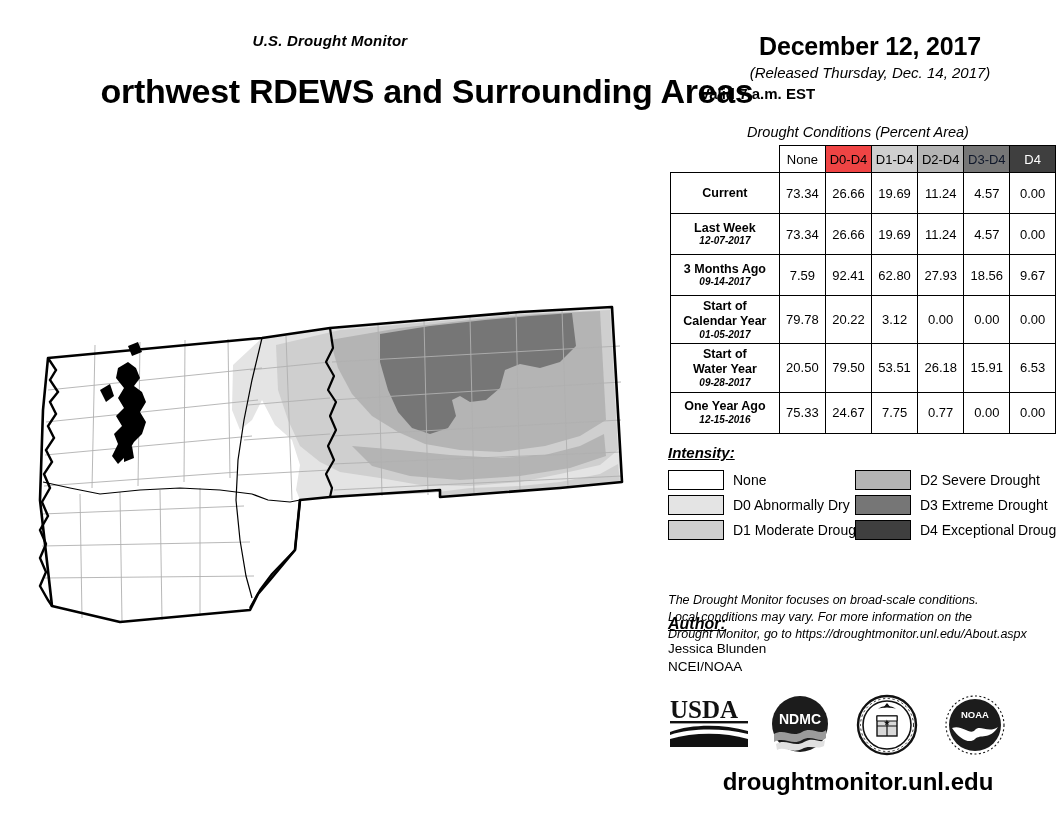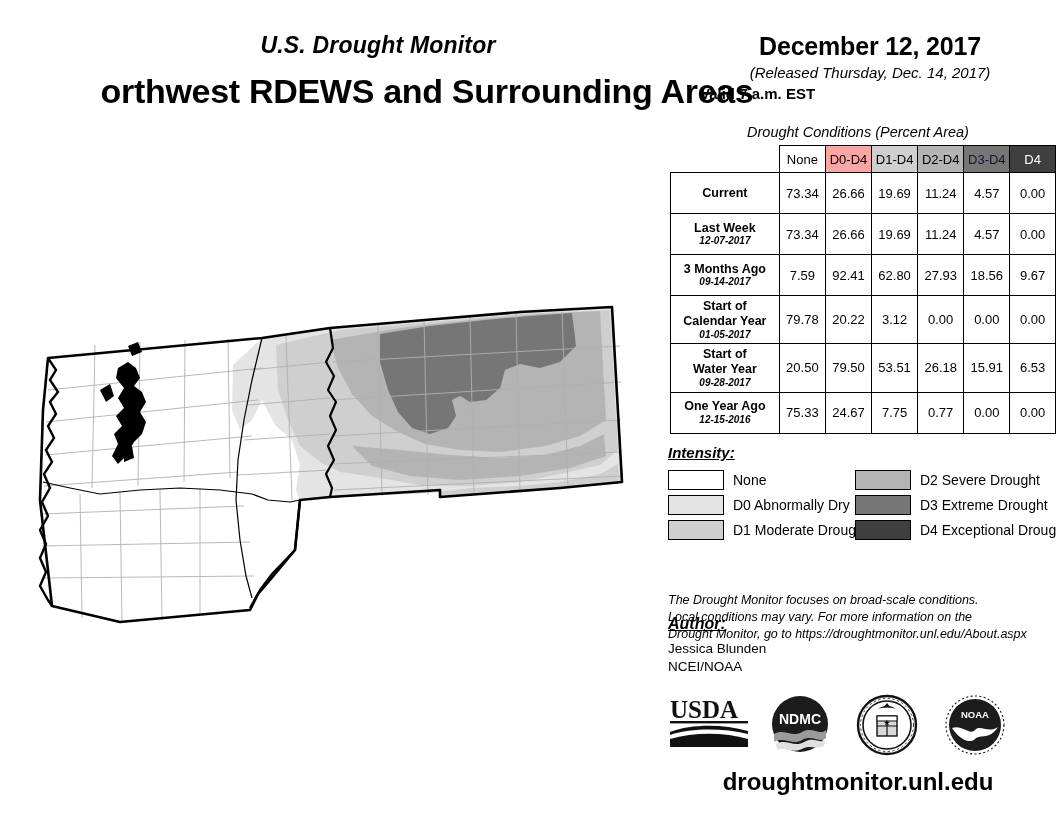--- a/index.html
+++ b/index.html
@@ -10,23 +10,22 @@
     color:#000;
     overflow:hidden;
     position:relative;
   }
   .page{position:absolute;inset:0;}
 
   
   .hdr-sub{
     position:absolute;left:0;top:32px;width:660px;
     text-align:center;
-    font-size:23px;font-weight:bold;font-style:italic;
+    font-size:15px;font-weight:bold;font-style:italic;
     letter-spacing:.2px;
-    padding-left:48px;
   }
   .hdr-title{
     position:absolute;left:-38px;top:72px;width:930px;
     text-align:center;
     font-size:34px;font-weight:bold;
     white-space:nowrap;
     letter-spacing:-.3px;
   }
   .hdr-date{
     position:absolute;left:700px;top:32px;width:340px;
@@ -248,21 +247,21 @@
       </g>
     </svg>
   </div>
 
   <div class="tbl-caption">Drought Conditions (Percent Area)</div>
   <table class="dm">
     <thead>
       <tr>
         <th class="corner"></th>
       <th style="background: rgb(255, 255, 255);">None</th>
-          <th style="background: #fca5a5;">D0-D4</th>
+          <th style="background: #ef4444;">D0-D4</th>
           <th style="background: rgb(207, 207, 207);">D1-D4</th>
           <th style="background: rgb(180, 180, 180);">D2-D4</th>
           <th style="background: rgb(118, 118, 118); color: #0f172a;">D3-D4</th>
           <th style="background: rgb(63, 63, 63); color: #ffffff;">D4</th>
         </tr>
     </thead>
     <tbody>
         <tr>
           <td class="rowlab">Current</td>
           <td class="val">73.34</td>

